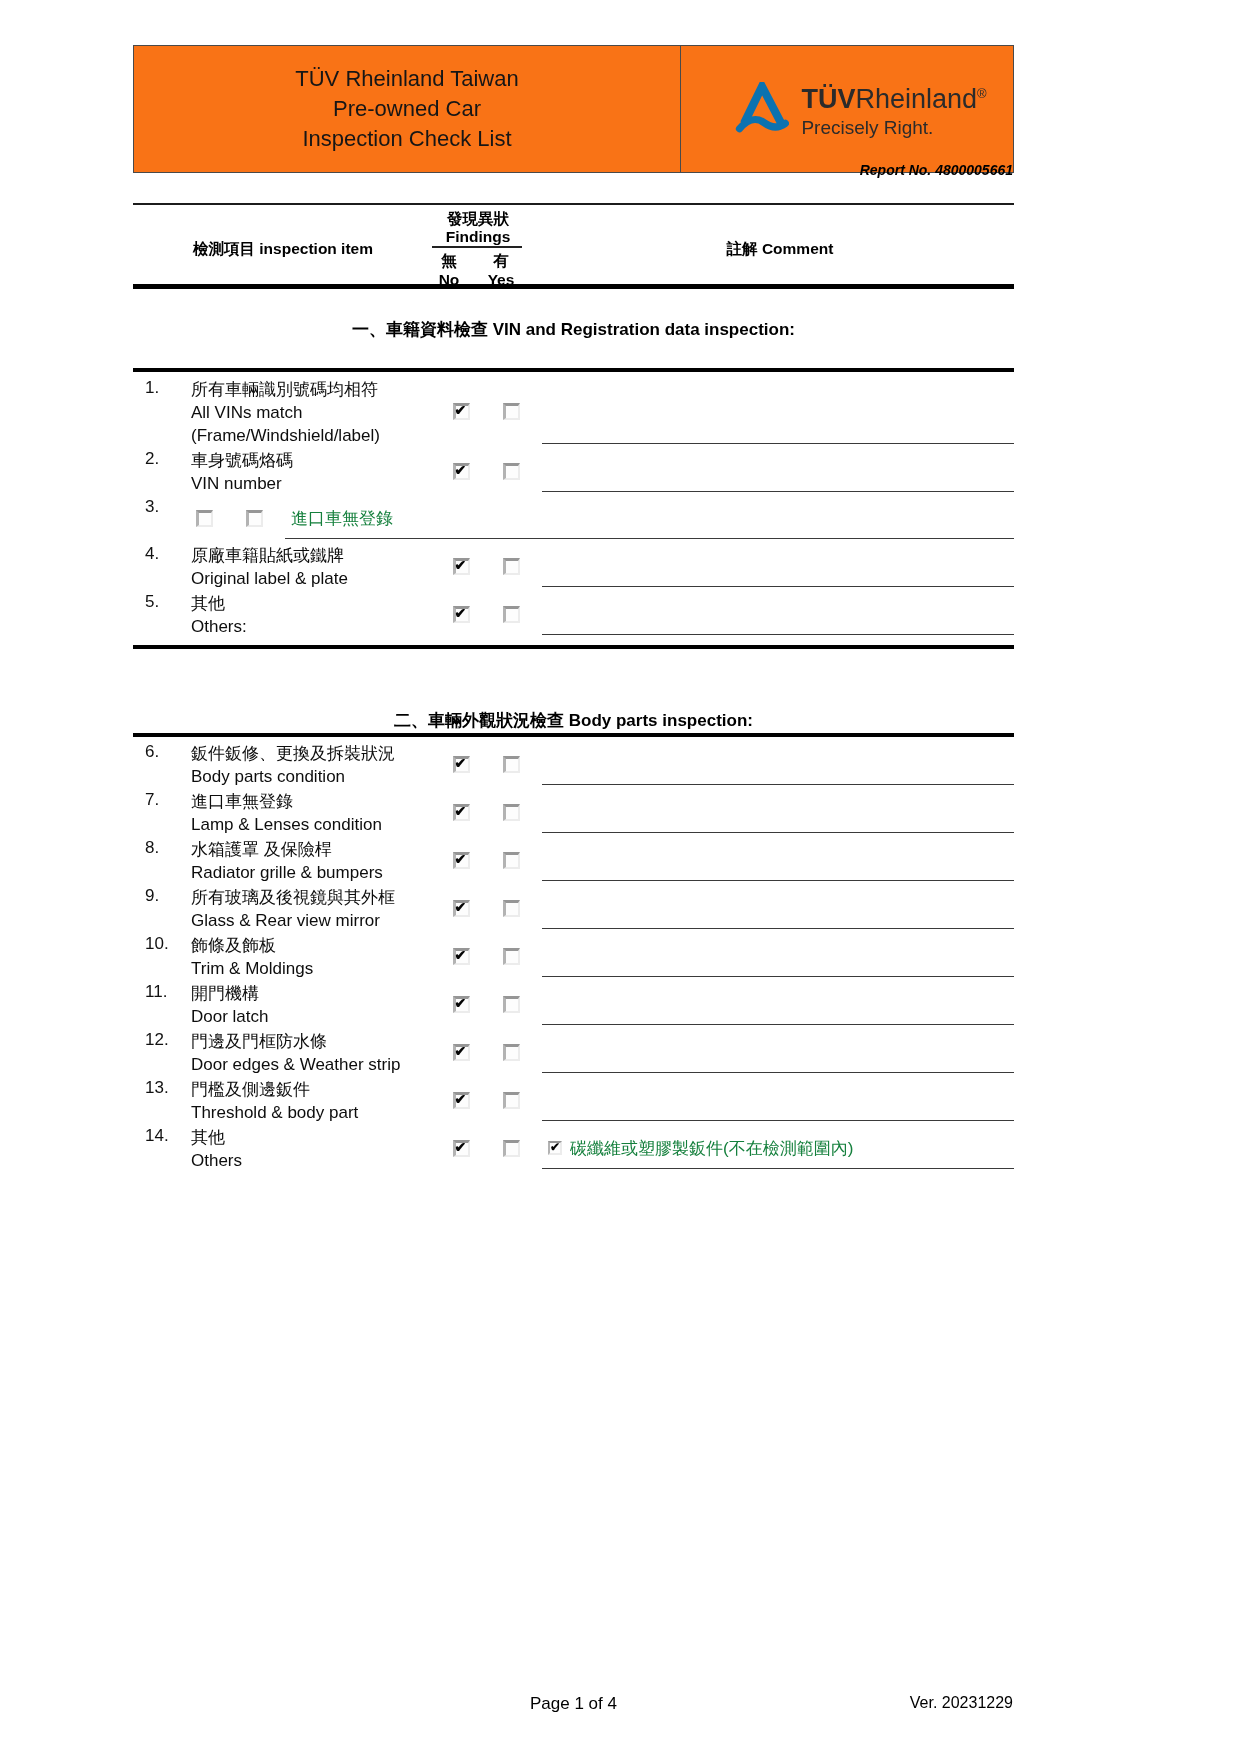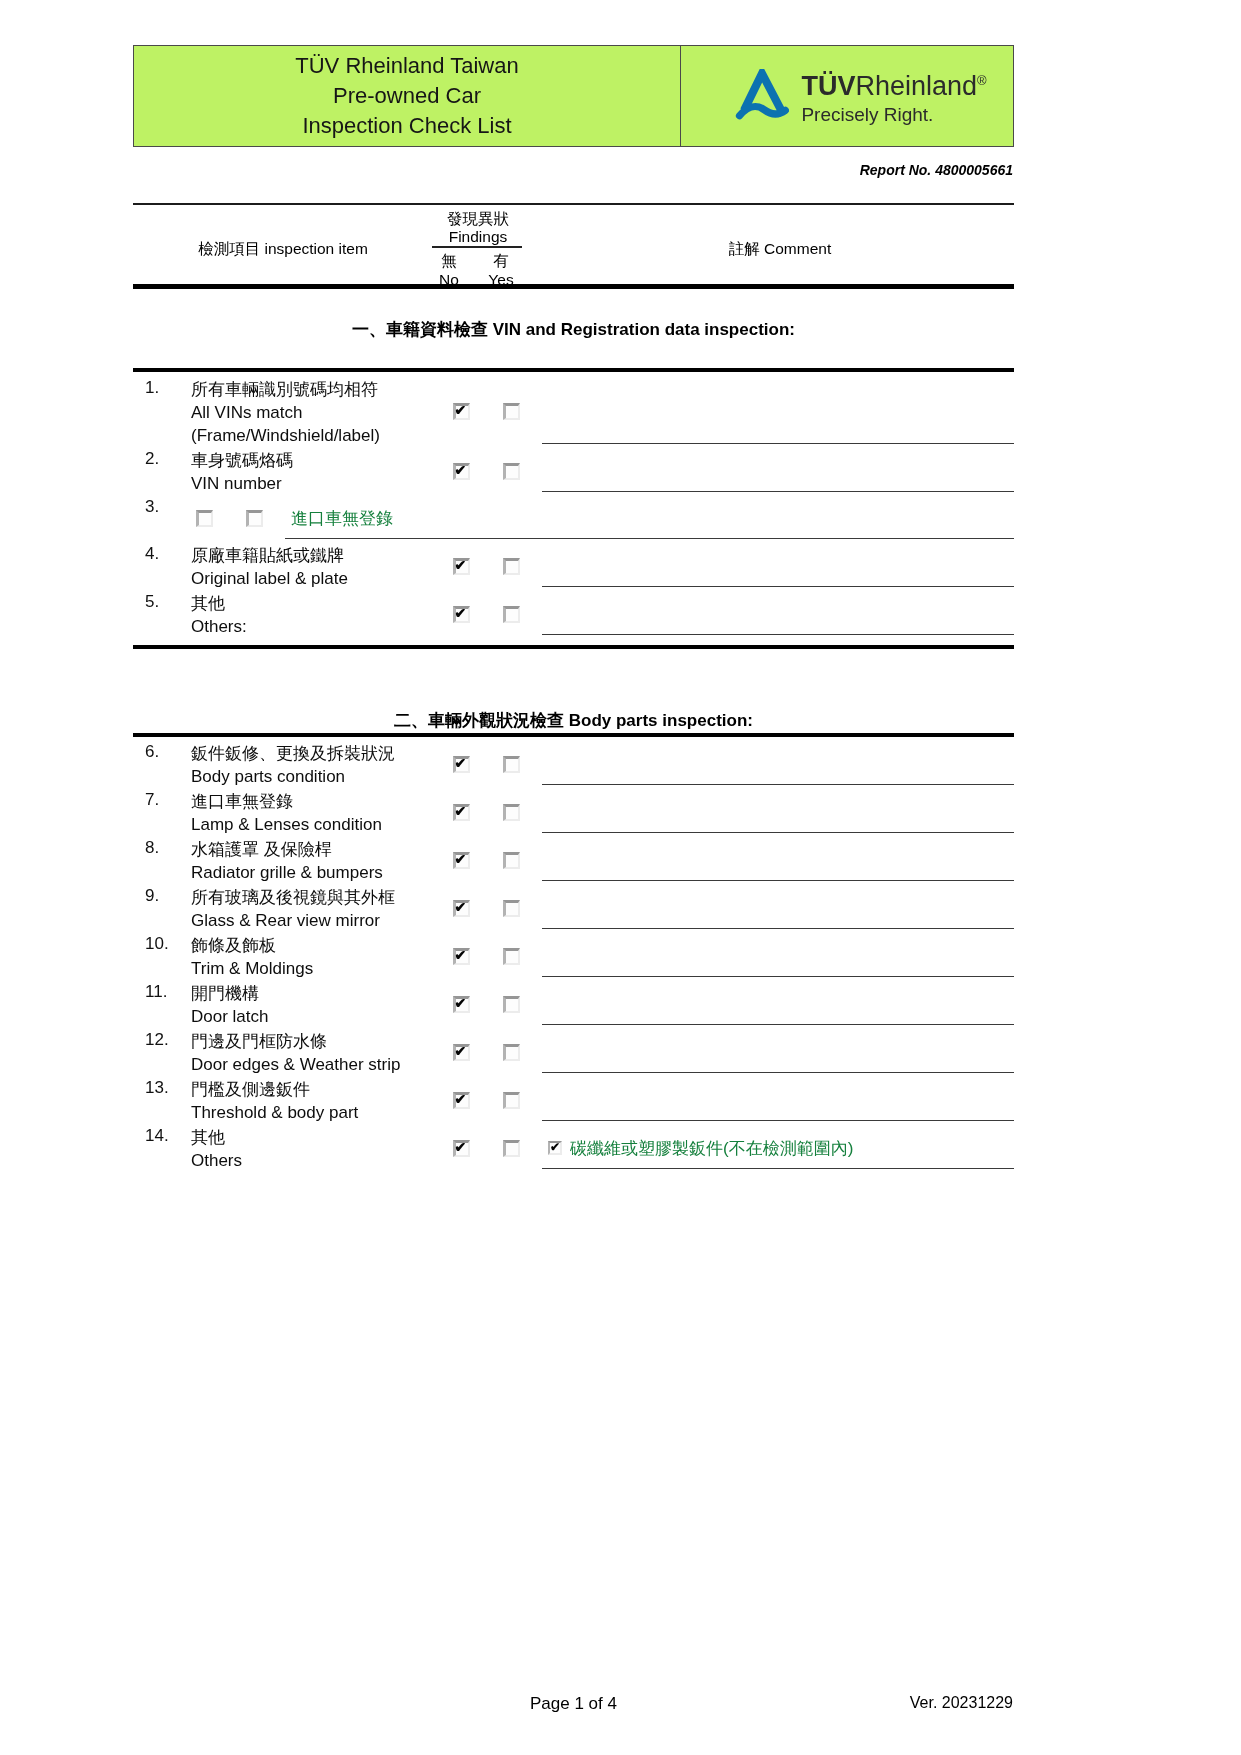--- a/index.html
+++ b/index.html
@@ -6,22 +6,22 @@
   .page{
     position:relative;
     width:1241px;height:1755px;
     background:#ffffff;
     font-family:"Liberation Sans", sans-serif;
     color:#111;
     overflow:hidden;
   }
   
   .header-box{
-    position:absolute;left:133px;top:45px;width:881px;height:102px;
-    border:1.5px solid #4a4a4a;display:flex;box-sizing:border-box;background:#bef264;gap:28px;
+    position:absolute;left:133px;top:45px;width:881px;height:128px;
+    border:1.5px solid #4a4a4a;display:flex;box-sizing:border-box;background:#f97316;gap:28px;
   }
   .header-title-cell{
     flex:0 0 546px;display:flex;flex-direction:column;justify-content:center;
     align-items:center;border-right:1.5px solid #4a4a4a;
   }
   .header-title-cell div{font-size:22px;line-height:30px;color:#161616;}
   .header-logo-cell{
     flex:1;display:flex;align-items:center;justify-content:center;gap:12px;
   }
   .logo-text-col{display:flex;flex-direction:column;}
@@ -30,21 +30,21 @@
   .reg-mark{font-size:13px;vertical-align:super;color:#2b2b2b;}
   .tagline{font-size:19px;color:#2b2b2b;margin-top:3px;}
   .report-no{
     position:absolute;right:228px;top:162px;font-size:14px;font-weight:bold;color:#000000;font-style:italic;
   }
   
   .rule{position:absolute;left:133px;width:881px;background:#1c1c1c;}
   .rule-thin{height:2px;}
   .rule-thick{height:5px;background:#000;}
   
-  .col-head{position:absolute;font-weight:normal;font-size:15.5px;color:#000;text-align:center;}
+  .col-head{position:absolute;font-weight:bold;font-size:15.5px;color:#000;text-align:center;}
   .findings-underline{position:absolute;left:432px;top:246px;width:90px;height:2px;background:#222;}
   
   .section-title{
     position:absolute;left:133px;width:881px;text-align:center;
     font-size:17px;font-weight:bold;color:#000;
   }
   
   .rows{position:absolute;left:133px;width:881px;}
   .row{display:flex;align-items:center;min-height:47px;}
   .c-num{flex:0 0 34px;padding-left:12px;font-size:17px;align-self:flex-start;padding-top:2px;}

